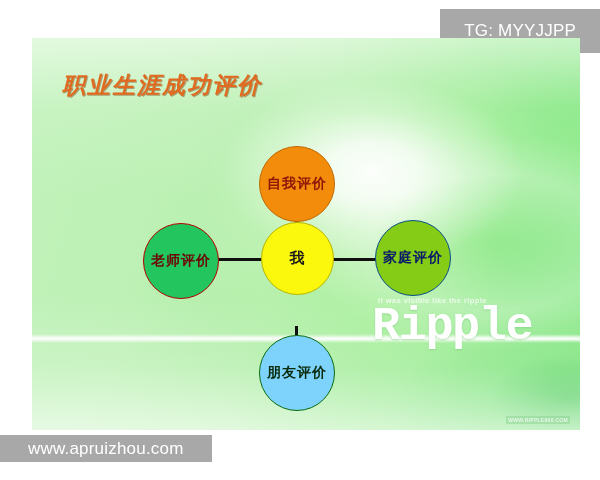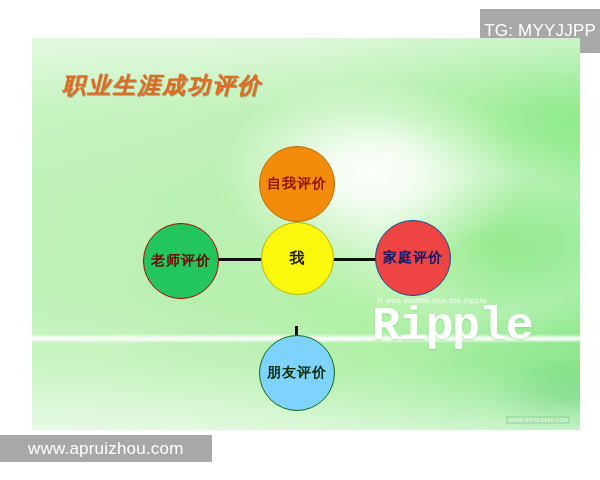--- a/index.html
+++ b/index.html
@@ -126,21 +126,21 @@
     color: #8e1708;
     font-size: 14px;
   }
   .node-teacher {
     background: #22c55e;
     border: 1px solid #b50000;
     color: #6e0505;
     font-size: 14px;
   }
   .node-family {
-    background: #ef4444;
+    background: #84cc16;
     border: 1px solid #0a4f8a;
     color: #0a1a6b;
     font-size: 14px;
   }
   .node-friend {
     background: #7dd3fc;
     border: 1px solid #0a6b10;
     color: #0a2b0a;
     font-size: 14px;
   }
@@ -189,21 +189,21 @@
     background: #a8a8a8;
     color: #ffffff;
     font-family: "Liberation Sans", "DejaVu Sans", sans-serif;
     display: flex;
     align-items: center;
   }
   #wm-top {
     right: 0;
     top: 9px;
     height: 44px;
-    padding: 0 4px;
+    padding: 0 24px;
     font-size: 17px;
     letter-spacing: 0.2px;
   }
   #wm-bottom {
     left: 0;
     bottom: 18px;
     height: 27px;
     padding: 0 28px;
     font-size: 17px;
     letter-spacing: 0.2px;

